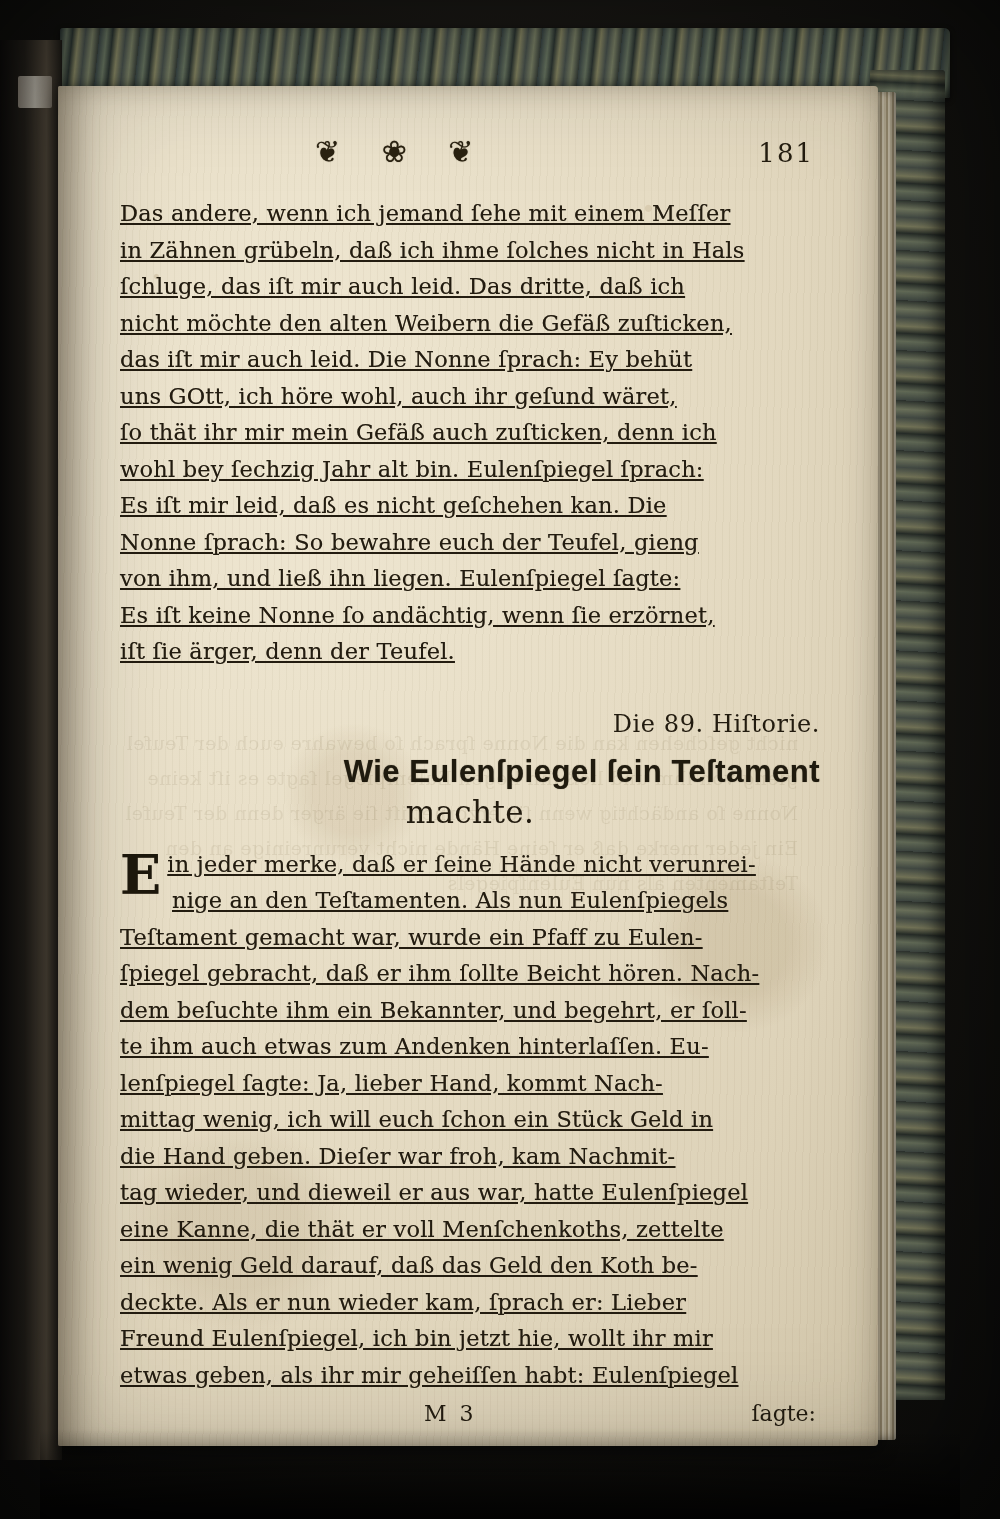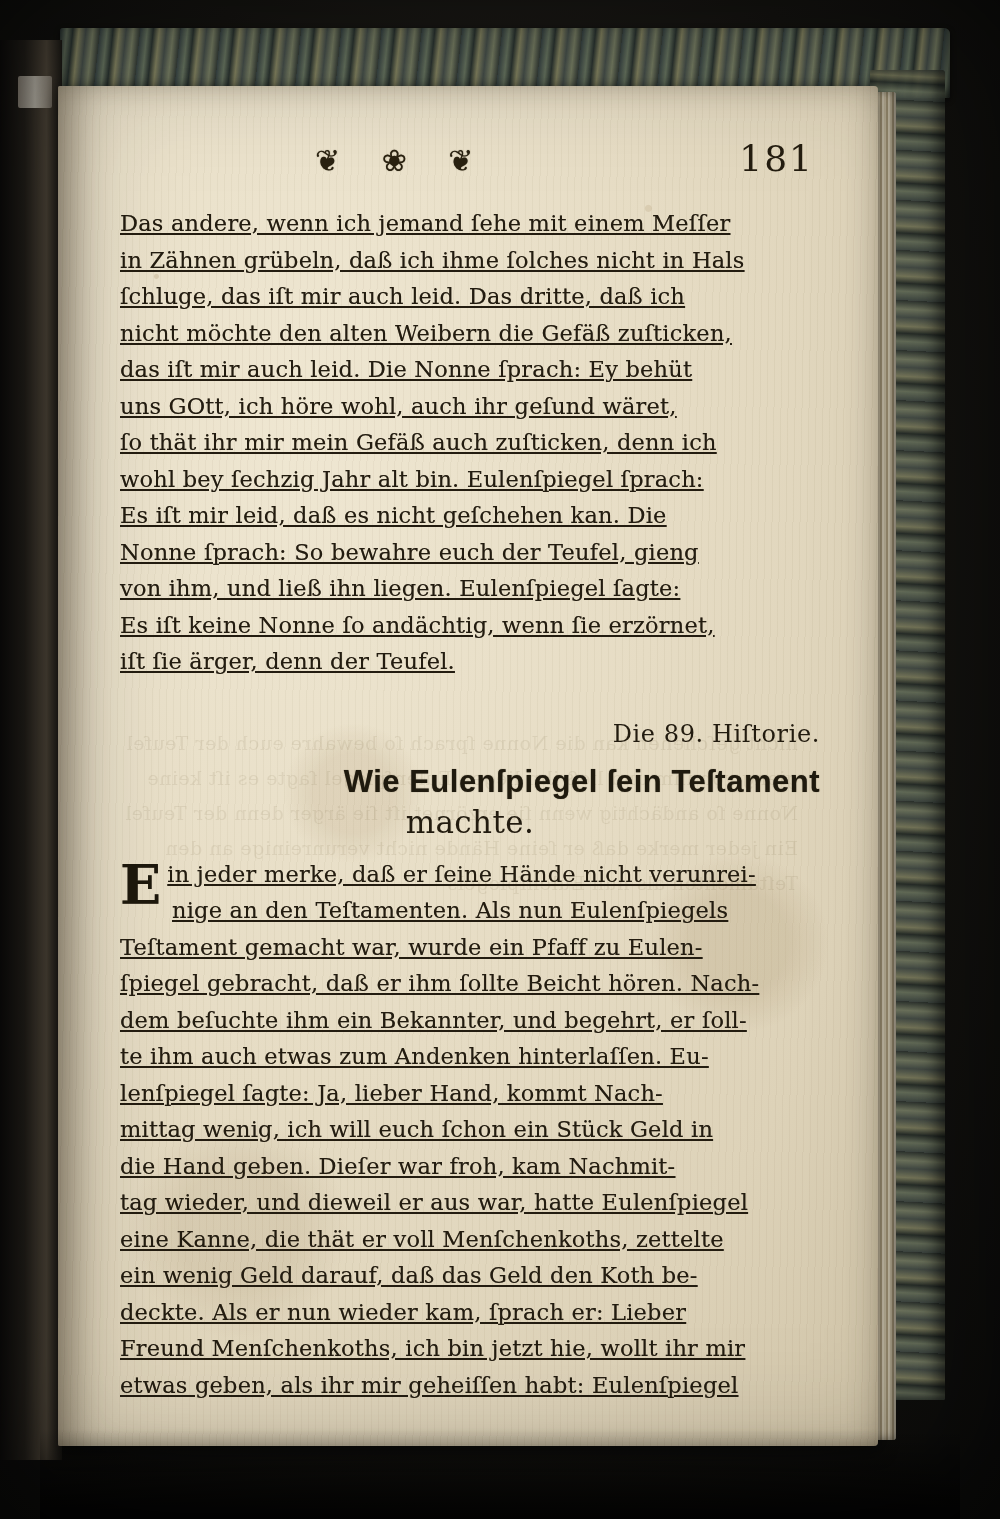--- a/index.html
+++ b/index.html
@@ -139,21 +139,21 @@
   }
   .ornament {
     font-size: 30px;
     letter-spacing: 16px;
     color: #2a2211;
     margin-left: 195px;
     font-family: "DejaVu Serif", serif;
     text-shadow: 0 0 1px rgba(40,30,12,.6);
   }
   .folio {
-    font-size: 36px;
+    font-size: 26px;
     letter-spacing: 2px;
     color: #241d10;
     font-family: "DejaVu Serif", serif;
     padding-right: 6px;
     margin-top: 8px;
   }
   
   .blk {
     font-family: "DejaVu Serif", serif;
     font-size: 22.5px;
@@ -303,23 +303,27 @@
         <span class="l">ſpiegel gebracht, daß er ihm ſollte Beicht hören. Nach-</span>
         <span class="l">dem beſuchte ihm ein Bekannter, und begehrt, er ſoll-</span>
         <span class="l">te ihm auch etwas zum Andenken hinterlaſſen.  Eu-</span>
         <span class="l">lenſpiegel ſagte:  Ja,  lieber Hand,  kommt Nach-</span>
         <span class="l">mittag wenig, ich will euch ſchon ein Stück Geld in</span>
         <span class="l">die Hand geben.   Dieſer war froh,  kam Nachmit-</span>
         <span class="l">tag wieder, und dieweil er aus war, hatte Eulenſpiegel</span>
         <span class="l">eine Kanne,  die thät er voll Menſchenkoths,  zettelte</span>
         <span class="l">ein wenig Geld darauf, daß das Geld den Koth be-</span>
         <span class="l">deckte.    Als er nun wieder kam,  ſprach er: Lieber</span>
-        <span class="l">Freund Menſchenkoths, ich bin jetzt hie,  wollt ihr mir</span>
+        <span class="l">Freund Eulenſpiegel, ich bin jetzt hie,  wollt ihr mir</span>
         <span class="l">etwas geben, als ihr mir geheiſſen habt: Eulenſpiegel</span>
       </div>
 
+      <div class="footline">
+        <div class="sig">M 3</div>
+        <div>ſagte:</div>
+      </div>
 
     </div>
   </div>
 
   <div class="bottom-shadow"></div>
   <div class="vignette"></div>
 </div>
 
 </body></html>

